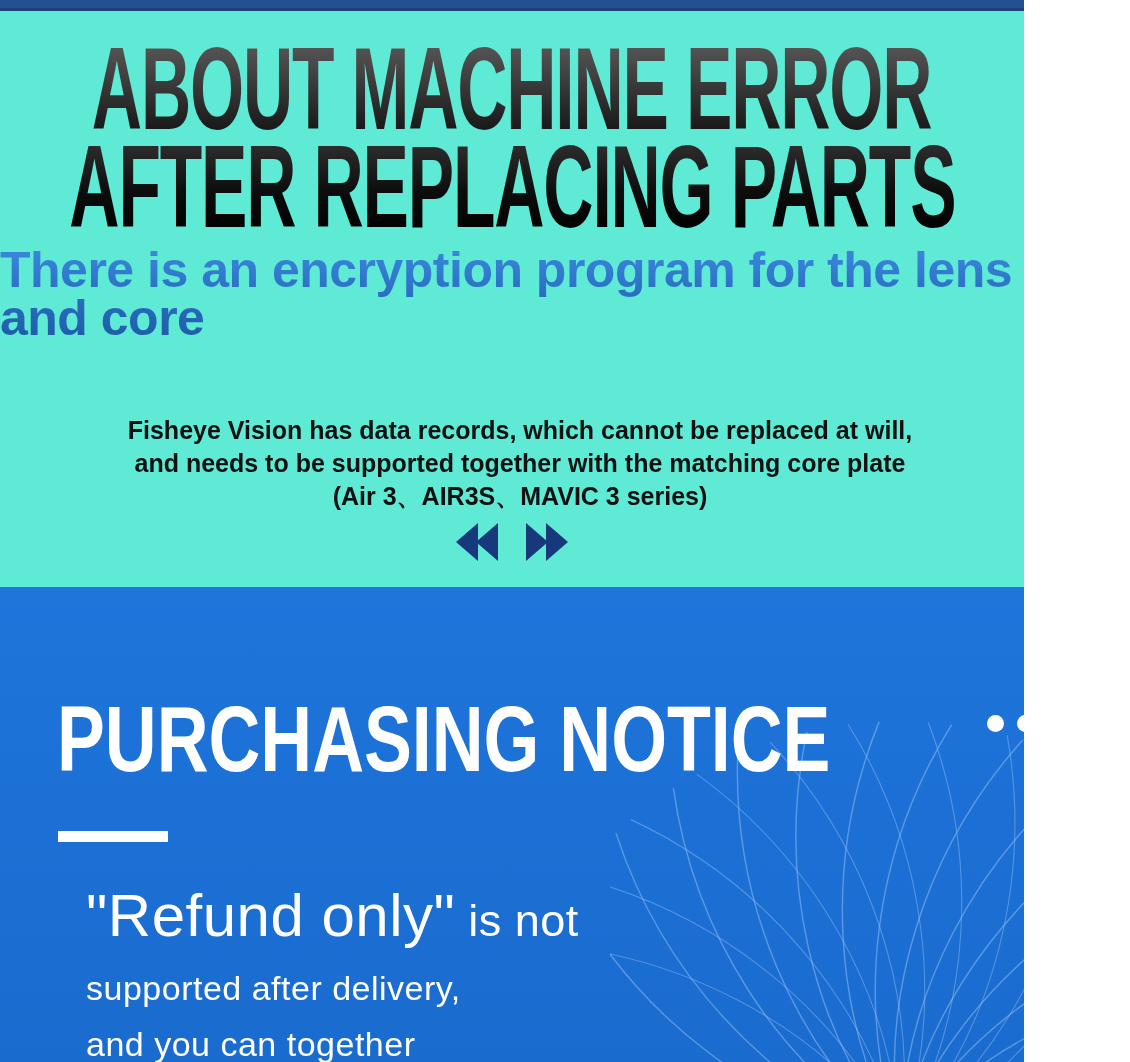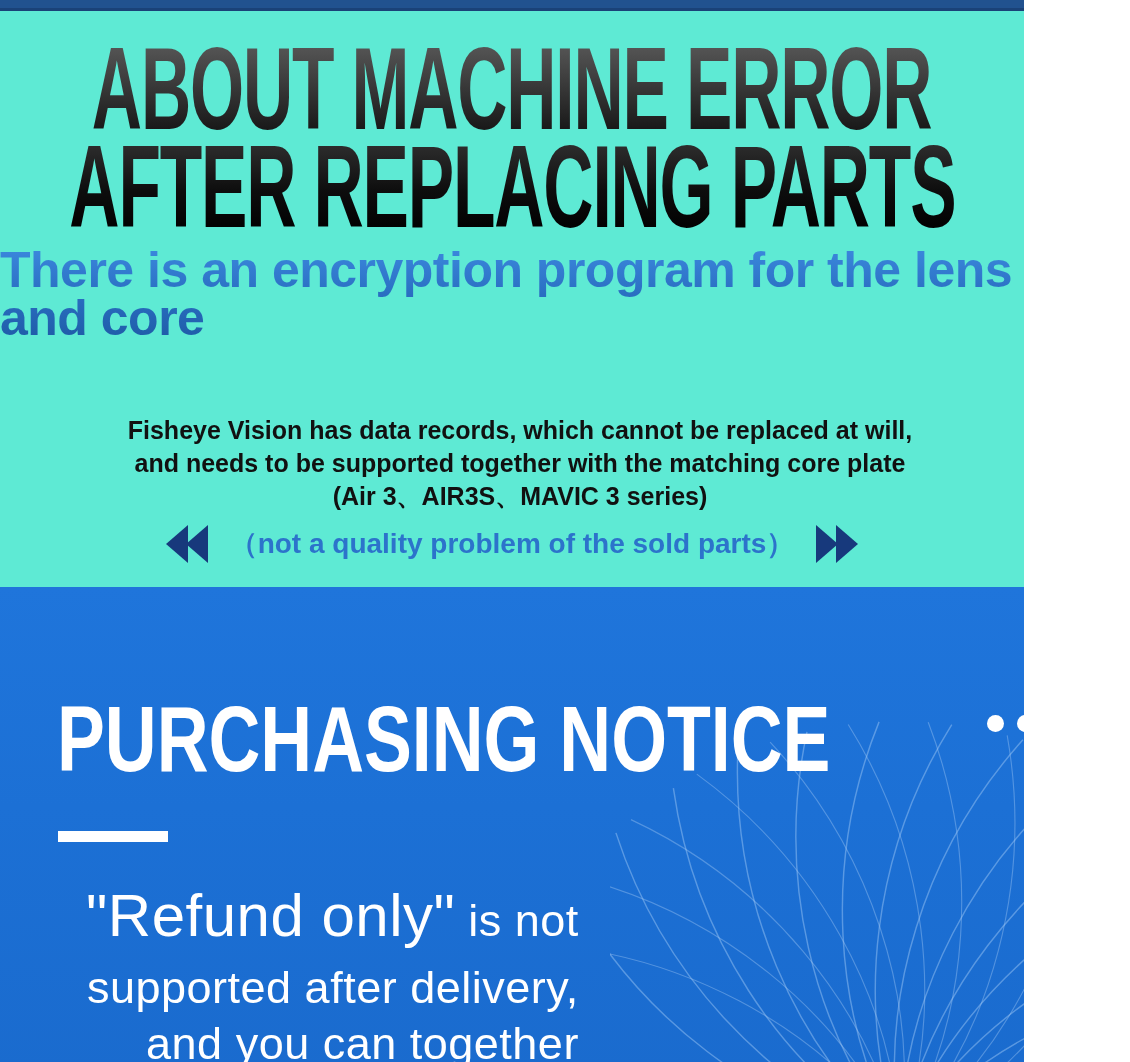--- a/index.html
+++ b/index.html
@@ -94,21 +94,21 @@
   .banner-dash {
     position:absolute; left:58px; top:244px;
     width:110px; height:11px; background:#ffffff;
   }
   .banner-body {
     position:absolute; left:86px; top:294px;
     color:#ffffff; letter-spacing:0.5px;
   }
   .body-line1 { font-size:45px; line-height:70px; white-space:nowrap; margin-bottom:4px; }
   .body-line1 .hl { font-size:60px; }
-  .body-line { font-size:45px; line-height:56px; white-space:nowrap;text-align:right; }
+  .body-line { font-size:34px; line-height:56px; white-space:nowrap; }
 </style>
 </head>
 <body>
 
 <div class="page">
 
   <div class="top-bar"></div>
 
   <div class="title-line title-l1">
     <span>ABOUT MACHINE ERROR</span>
@@ -125,21 +125,20 @@
     <div>Fisheye Vision has data records, which cannot be replaced at will,</div>
     <div>and needs to be supported together with the matching core plate</div>
     <div>(Air 3、AIR3S、MAVIC 3 series)</div>
   </div>
 
   <div class="quality-row">
     <svg class="arrow-icon" viewBox="0 0 52 42">
       <polygon points="24,21 46,2 46,40" fill="#17397c"></polygon>
       <polygon points="4,21 26,2 26,40" fill="#17397c"></polygon>
     </svg>
-    <span class="quality-text">（not a quality problem of the sold parts）</span>
     <svg class="arrow-icon" viewBox="0 0 52 42">
       <polygon points="28,21 6,2 6,40" fill="#17397c"></polygon>
       <polygon points="48,21 26,2 26,40" fill="#17397c"></polygon>
     </svg>
   </div>
 
   <div class="banner">
 
     <svg class="fan-svg" viewBox="0 0 560 500">
       <defs>

